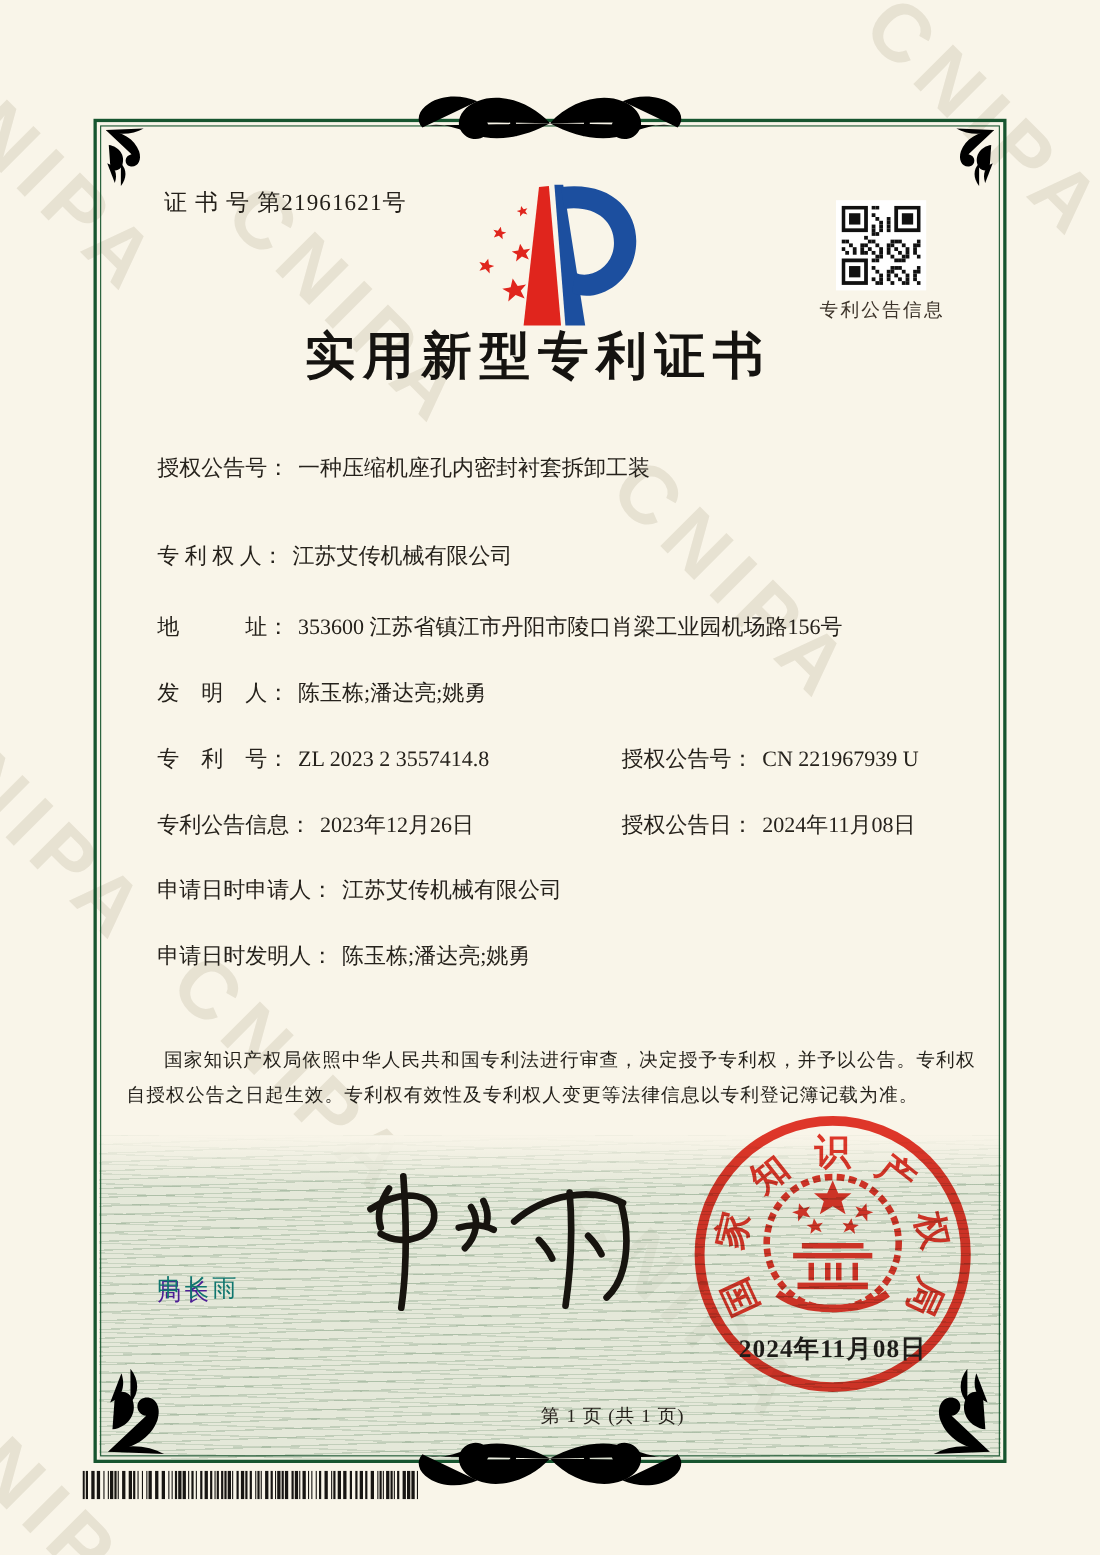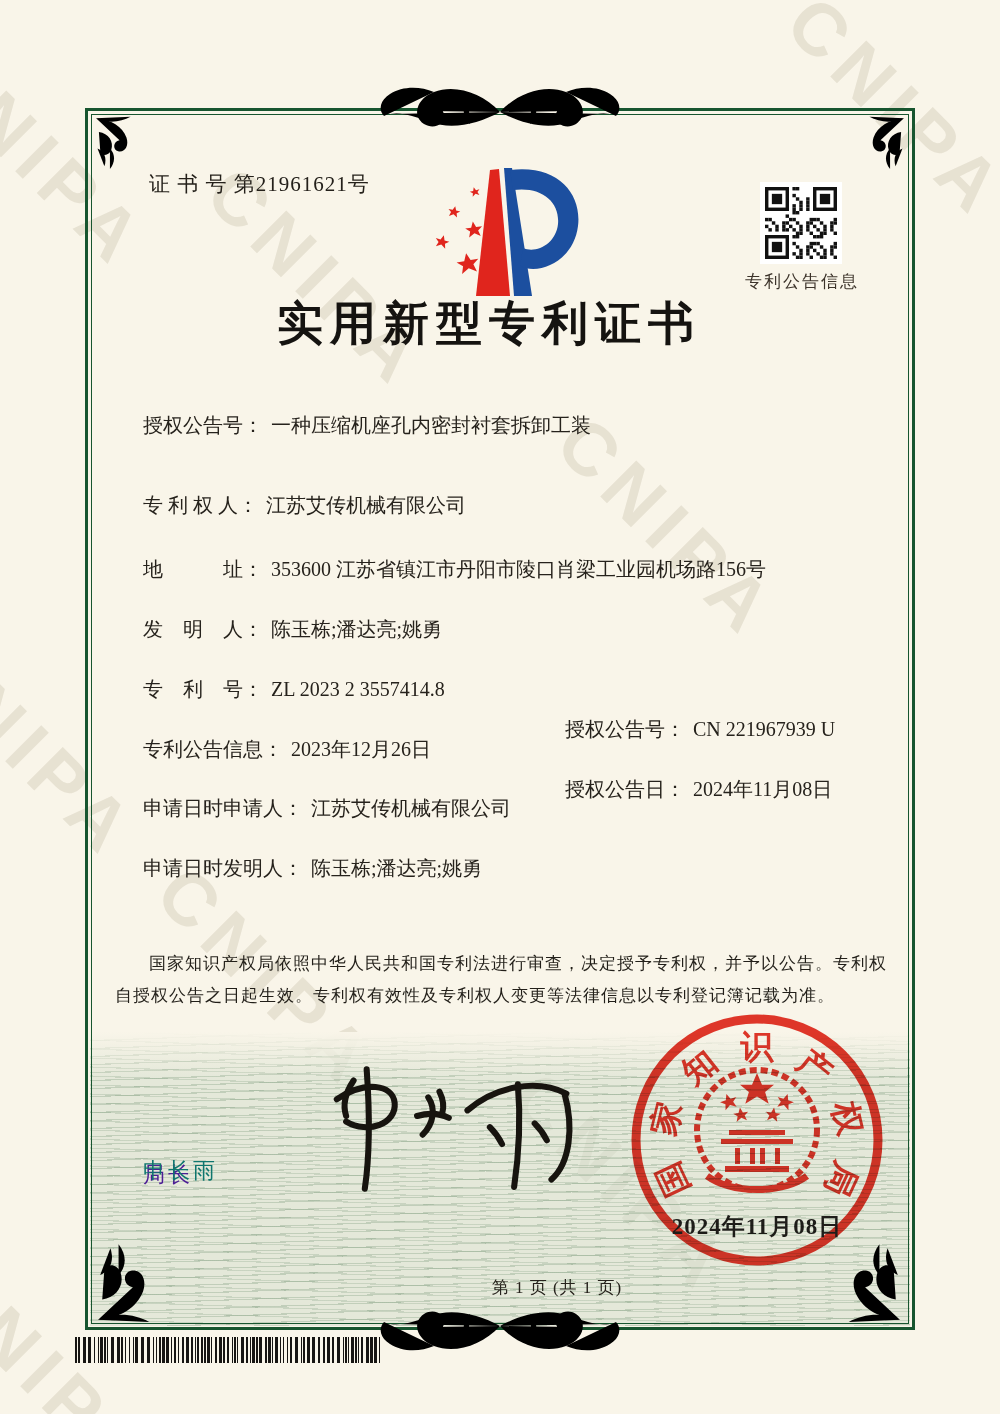--- a/index.html
+++ b/index.html
@@ -45,21 +45,21 @@
   .qr-label{position:absolute;left:722px;top:270px;width:160px;text-align:center;
             font-size:17px;letter-spacing:2px;color:#3c332a;}
   .doc-title{
     position:absolute;left:85px;top:293px;width:808px;text-align:center;
     font-size:46px;font-weight:bold;color:#151310;letter-spacing:7px;
   }
   
   .row{position:absolute;left:143px;width:740px;height:30px;font-size:20px;color:#26221c;white-space:nowrap;}
   .flabel{color:#26221c;}
   .fvalue{margin-left:8px;}
-  .pair2{position:absolute;left:422px;top:0;margin-top:40px;}
+  .pair2{position:absolute;left:422px;top:0;}
   
   .statement{
     position:absolute;left:115px;top:948px;width:772px;
     font-size:17px;line-height:32px;color:#221f19;
     text-indent:2em;text-align:justify;letter-spacing:1px;font-family:Liberation Serif, serif;
   }
   
   .signer-title{position:absolute;left:143px;top:1160px;font-size:22px;color:#4c1d95;letter-spacing:3px;}
   .signer-name{position:absolute;left:143px;top:1156px;font-size:22px;color:#0f766e;letter-spacing:3px;}
   .signature{position:absolute;left:282px;top:1060px;}

